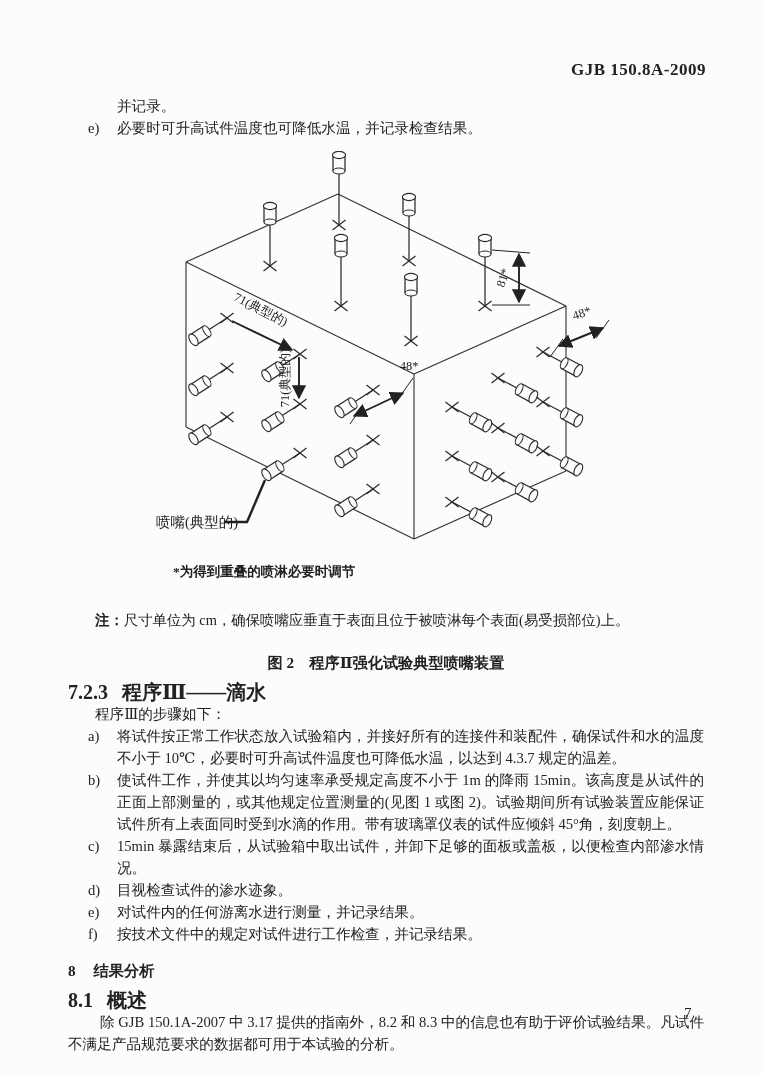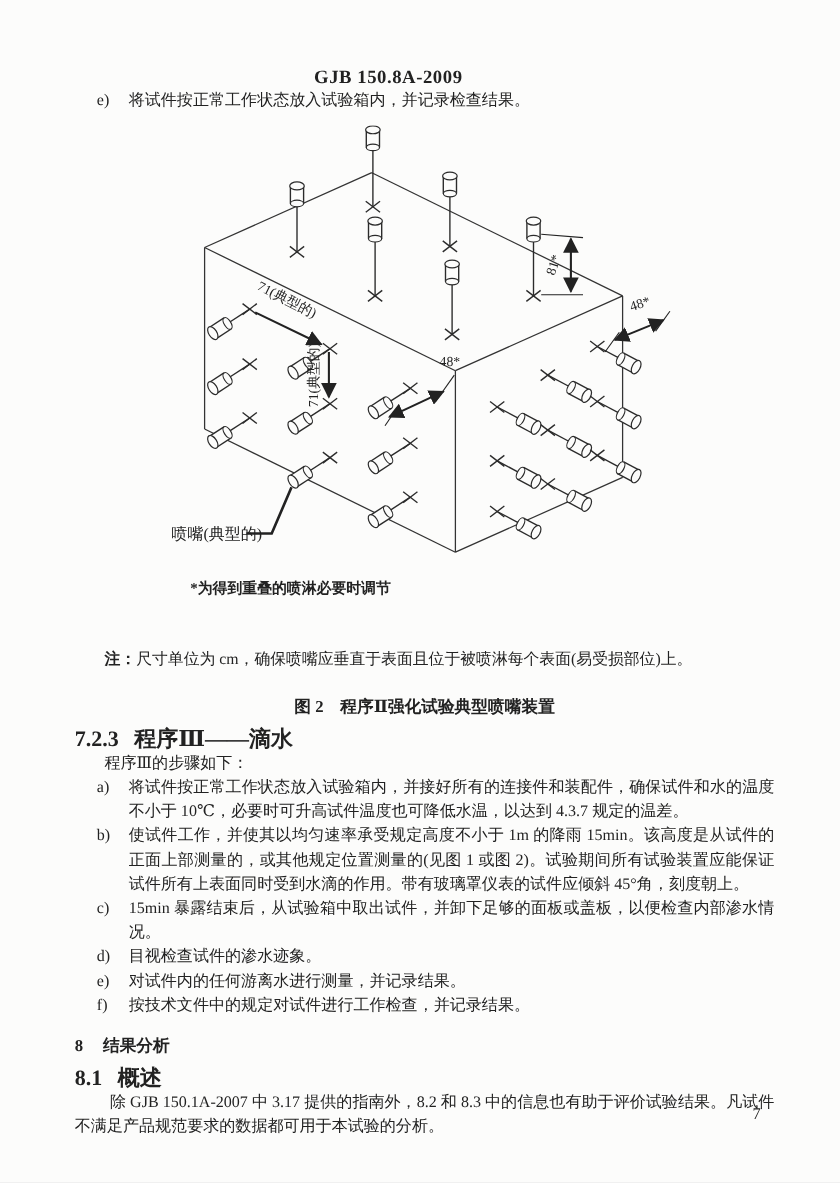--- a/index.html
+++ b/index.html
@@ -2,27 +2,27 @@
 <html><head>
 <meta charset="utf-8">
 <style>
   html,body{margin:0;padding:0;background:#e8e8e8;}
   .page{
     width:764px;height:1075px;margin:0 auto;background:#fcfcfb;
     position:relative;overflow:hidden;
     font-family:"Liberation Serif","DejaVu Serif",serif;
     color:#222;
   }
-  .doc-header{padding:60px 58px 0 0;text-align:center;font-weight:bold;font-size:17px;letter-spacing:.5px;}
+  .doc-header{padding:60px 58px 0 0;text-align:right;font-weight:bold;font-size:17px;letter-spacing:.5px;}
   .content{margin:0 60px 0 68px;font-size:14.6px;line-height:22px;text-align:justify;}
   .carryover{margin:15px 0 0 49px;}
   .li{position:relative;padding-left:49px;margin:0;}
   .li .marker{position:absolute;left:20px;top:0;}
   .figure-block{margin:12px 0 0 -8px;width:652px;}
-  .fig-note{margin:20px 0 0 27px;font-size:14.4px;}
+  .fig-note{margin:4px 0 0 27px;font-size:14.4px;}
   .fig-note .note-label{font-weight:bold;}
   .fig-caption{margin:21px 0 0 0;text-align:center;font-weight:bold;font-size:15.2px;}
   .h3{margin:7px 0 0 0;font-weight:bold;font-size:20px;}
   .h3 .sec-no{margin-right:14px;}
   .h2{margin:15px 0 0 0;font-weight:bold;font-size:15.2px;}
   .h2 .sec-no{margin-right:18px;}
   .lead{margin:0 0 0 27px;}
   .body-par{margin:0;text-indent:32px;}
   .page-number{position:absolute;left:684px;top:1005px;font-size:15px;}
   
@@ -40,24 +40,25 @@
 </style>
 </head>
 <body>
 
 <div class="page">
 
   <div class="doc-header">GJB 150.8A-2009</div>
 
   <div class="content">
 
+    <p class="carryover">并记录。</p>
 
     <div class="li">
       <span class="marker">e)</span>
-      <span>将试件按正常工作状态放入试验箱内，并记录检查结果。</span>
+      <span>必要时可升高试件温度也可降低水温，并记录检查结果。</span>
     </div>
 
     <div class="figure-block">
       <svg id="fig-svg" width="652" height="448" viewBox="0 0 652 448">
         <defs>
           <marker id="arr" viewBox="0 0 10 10" refX="9" refY="5" markerWidth="7.5" markerHeight="7.5" orient="auto-start-reverse">
             <path d="M0,0 L10,5 L0,10 z" fill="#222"></path>
           </marker>
         </defs>
 

